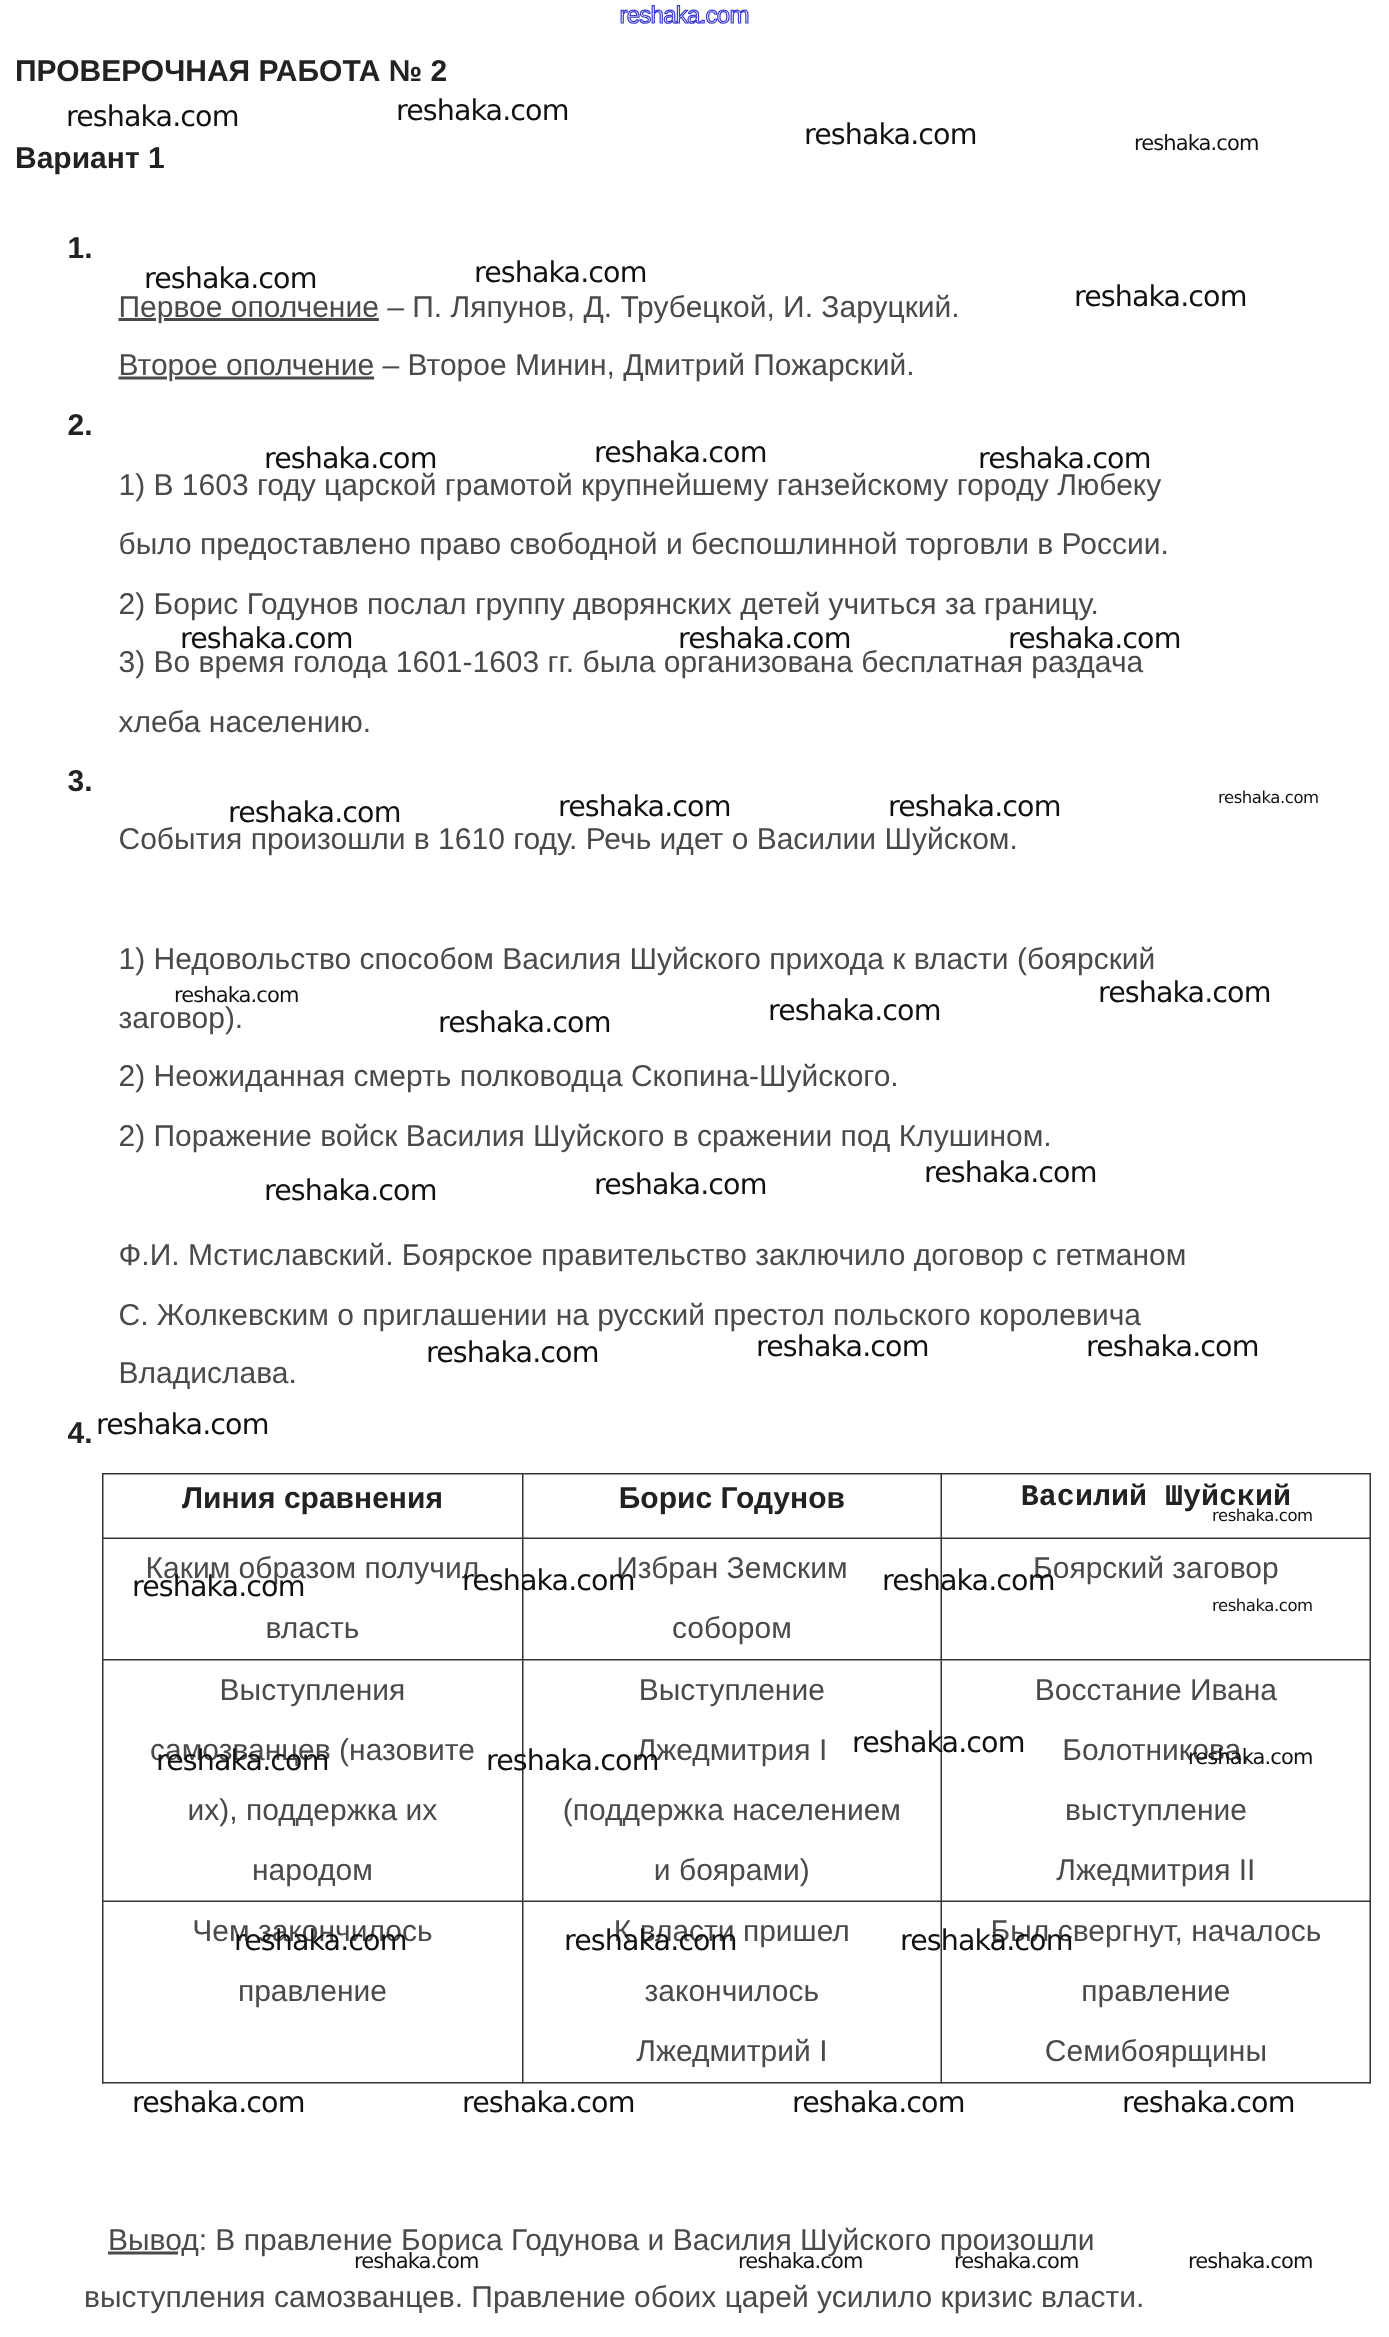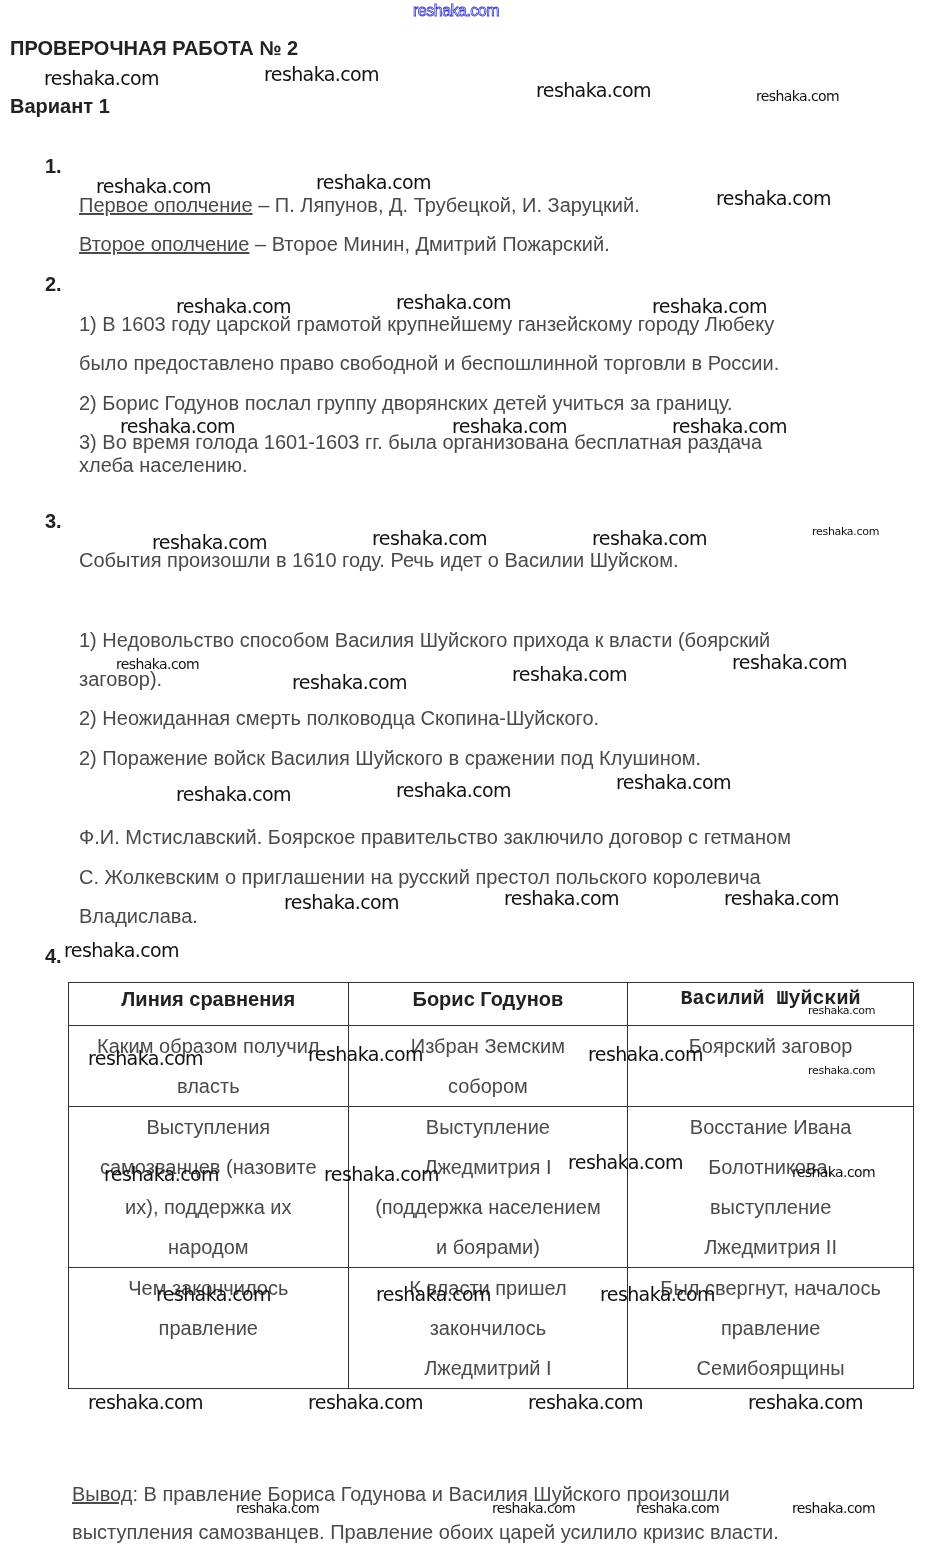--- a/index.html
+++ b/index.html
@@ -36,21 +36,21 @@
 </div>
 <div class="abs line" style="left:79px; top:233px;">
   <span class="u">Второе ополчение</span><span> – Второе Минин, Дмитрий Пожарский.</span>
 </div>
 
 <div class="abs qnum" style="left:45px; top:273px;">2.</div>
 <div class="abs line" style="left:79px; top:313px;">1) В 1603 году царской грамотой крупнейшему ганзейскому городу Любеку</div>
 <div class="abs line" style="left:79px; top:352px;">было предоставлено право свободной и беспошлинной торговли в России.</div>
 <div class="abs line" style="left:79px; top:392px;">2) Борис Годунов послал группу дворянских детей учиться за границу.</div>
 <div class="abs line" style="left:79px; top:431px;">3) Во время голода 1601-1603 гг. была организована бесплатная раздача</div>
-<div class="abs line" style="left:79px; top:454px;">хлеба населению.</div>
+<div class="abs line" style="left:79px; top:471px;">хлеба населению.</div>
 
 <div class="abs qnum" style="left:45px; top:510px;">3.</div>
 <div class="abs line" style="left:79px; top:549px;">События произошли в 1610 году. Речь идет о Василии Шуйском.</div>
 <div class="abs line" style="left:79px; top:629px;">1) Недовольство способом Василия Шуйского прихода к власти (боярский</div>
 <div class="abs line" style="left:79px; top:668px;">заговор).</div>
 <div class="abs line" style="left:79px; top:707px;">2) Неожиданная смерть полководца Скопина-Шуйского.</div>
 <div class="abs line" style="left:79px; top:747px;">2) Поражение войск Василия Шуйского в сражении под Клушином.</div>
 <div class="abs line" style="left:79px; top:826px;">Ф.И. Мстиславский. Боярское правительство заключило договор с гетманом</div>
 <div class="abs line" style="left:79px; top:866px;">С. Жолкевским о приглашении на русский престол польского королевича</div>
 <div class="abs line" style="left:79px; top:905px;">Владислава.</div>
@@ -112,21 +112,21 @@
       <div>правление</div>
       <div>Семибоярщины</div>
     </td>
   </tr>
 </tbody>
   </table>
 
 <div class="abs line" style="left:72px; top:1483px;">
   <span class="u">Вывод</span><span>: В правление Бориса Годунова и Василия Шуйского произошли</span>
 </div>
-<div class="abs line" style="left:72px; top:1521px;">выступления самозванцев. Правление обоих царей усилило кризис власти.</div>
+<div class="abs line" style="left:56px; top:1521px;">выступления самозванцев. Правление обоих царей усилило кризис власти.</div>
 
 <div class="abs wm" style="left:44px; top:67px;">reshaka.com</div>
 <div class="abs wm" style="left:264px; top:63px;">reshaka.com</div>
 <div class="abs wm" style="left:536px; top:79px;">reshaka.com</div>
 <div class="abs wm med" style="left:756px; top:88px;">reshaka.com</div>
 
 <div class="abs wm" style="left:96px; top:175px;">reshaka.com</div>
 <div class="abs wm" style="left:316px; top:171px;">reshaka.com</div>
 <div class="abs wm" style="left:716px; top:187px;">reshaka.com</div>
 

